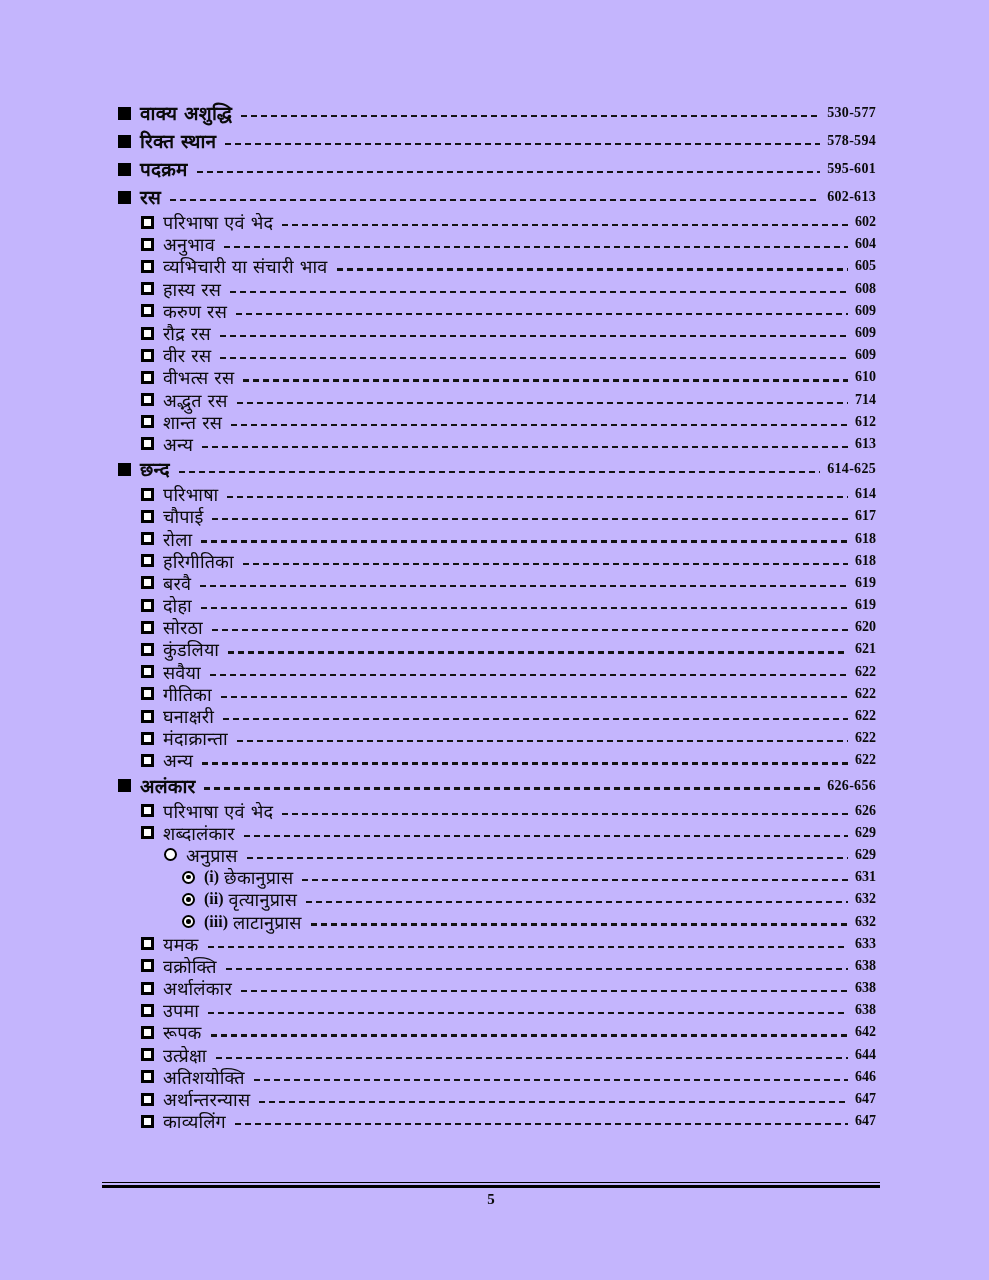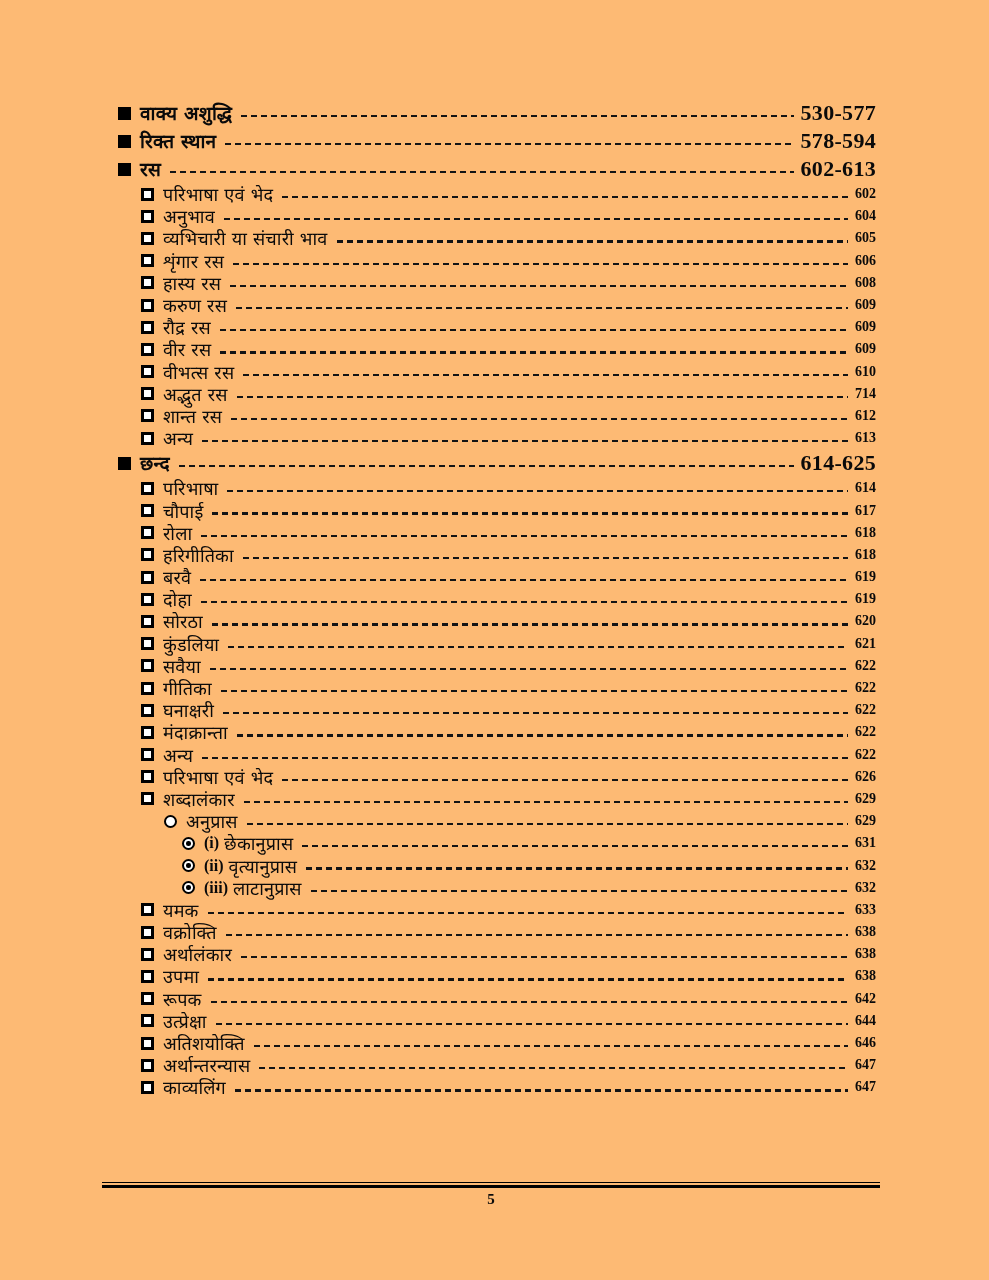--- a/index.html
+++ b/index.html
@@ -11,21 +11,21 @@
     width: 989px;
     height: 1280px;
     overflow: hidden;
     position: relative;
     font-family: "DejaVu Sans", sans-serif;
     color: #0a0a0a;
   }
   .page {
     position: absolute;
     inset: 0;
-    background: #fdba74;
+    background: #c4b5fd;
   }
   .toc {
     position: absolute;
     left: 118px;
     top: 99px;
     width: 758px;
   }
   .row {
     display: flex;
     align-items: center;
@@ -104,21 +104,21 @@
   }
 
   .pageno {
     flex: 0 0 auto;
     font-family: "Liberation Serif", serif;
     font-weight: bold;
     font-size: 14px;
     text-align: right;
   }
   .row.l1 .pageno {
-    font-size: 22px;
+    font-size: 14px;
     letter-spacing: 0.3px;
   }
 
   .footer-rule {
     position: absolute;
     left: 102px;
     top: 1182px;
     width: 778px;
     height: 2px;
     border-top: 1.5px solid #000;
@@ -150,20 +150,27 @@
       <div class="row l1">
     <span class="bullet b-filled-square"></span>
 
     <span class="label">रिक्त स्थान</span>
     <span class="leader"></span>
     <span class="pageno">578-594</span>
   </div>
       <div class="row l1">
     <span class="bullet b-filled-square"></span>
 
+    <span class="label">पदक्रम</span>
+    <span class="leader"></span>
+    <span class="pageno">595-601</span>
+  </div>
+      <div class="row l1">
+    <span class="bullet b-filled-square"></span>
+
     <span class="label">रस</span>
     <span class="leader"></span>
     <span class="pageno">602-613</span>
   </div>
       <div class="row l2">
     <span class="bullet b-hollow-square"></span>
 
     <span class="label">परिभाषा एवं भेद</span>
     <span class="leader"></span>
     <span class="pageno">602</span>
@@ -178,27 +185,20 @@
       <div class="row l2">
     <span class="bullet b-hollow-square"></span>
 
     <span class="label">व्यभिचारी या संचारी भाव</span>
     <span class="leader"></span>
     <span class="pageno">605</span>
   </div>
       <div class="row l2">
     <span class="bullet b-hollow-square"></span>
 
-    <span class="label">शृंगार रस</span>
-    <span class="leader"></span>
-    <span class="pageno">606</span>
-  </div>
-      <div class="row l2">
-    <span class="bullet b-hollow-square"></span>
-
     <span class="label">हास्य रस</span>
     <span class="leader"></span>
     <span class="pageno">608</span>
   </div>
       <div class="row l2">
     <span class="bullet b-hollow-square"></span>
 
     <span class="label">करुण रस</span>
     <span class="leader"></span>
     <span class="pageno">609</span>
@@ -335,20 +335,27 @@
     <span class="label">मंदाक्रान्ता</span>
     <span class="leader"></span>
     <span class="pageno">622</span>
   </div>
       <div class="row l2">
     <span class="bullet b-hollow-square"></span>
 
     <span class="label">अन्य</span>
     <span class="leader"></span>
     <span class="pageno">622</span>
+  </div>
+      <div class="row l1">
+    <span class="bullet b-filled-square"></span>
+
+    <span class="label">अलंकार</span>
+    <span class="leader"></span>
+    <span class="pageno">626-656</span>
   </div>
       <div class="row l2">
     <span class="bullet b-hollow-square"></span>
 
     <span class="label">परिभाषा एवं भेद</span>
     <span class="leader"></span>
     <span class="pageno">626</span>
   </div>
       <div class="row l2">
     <span class="bullet b-hollow-square"></span>

